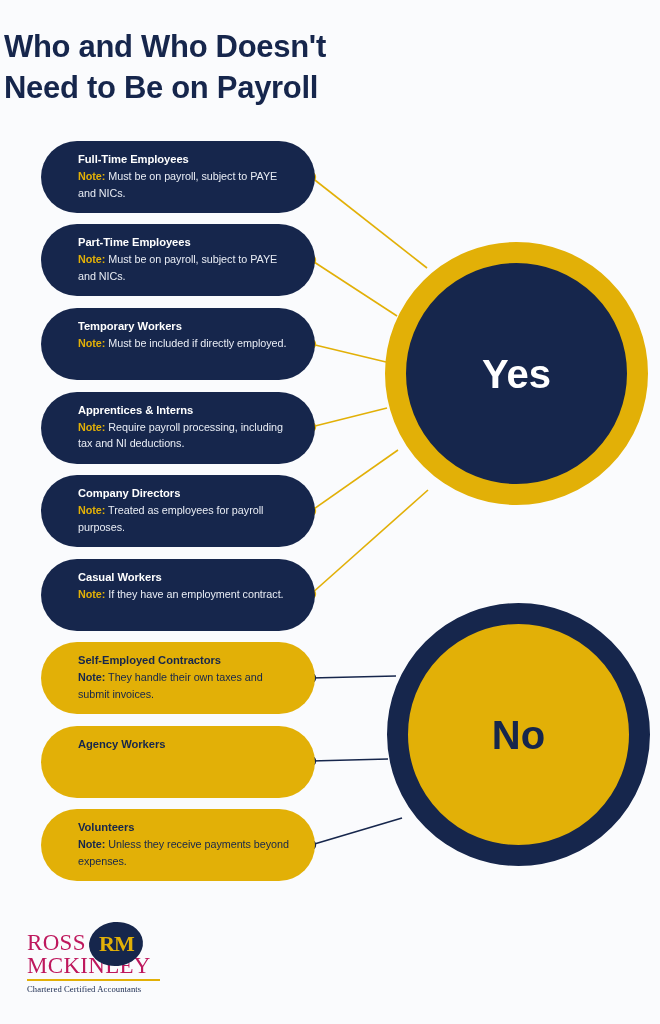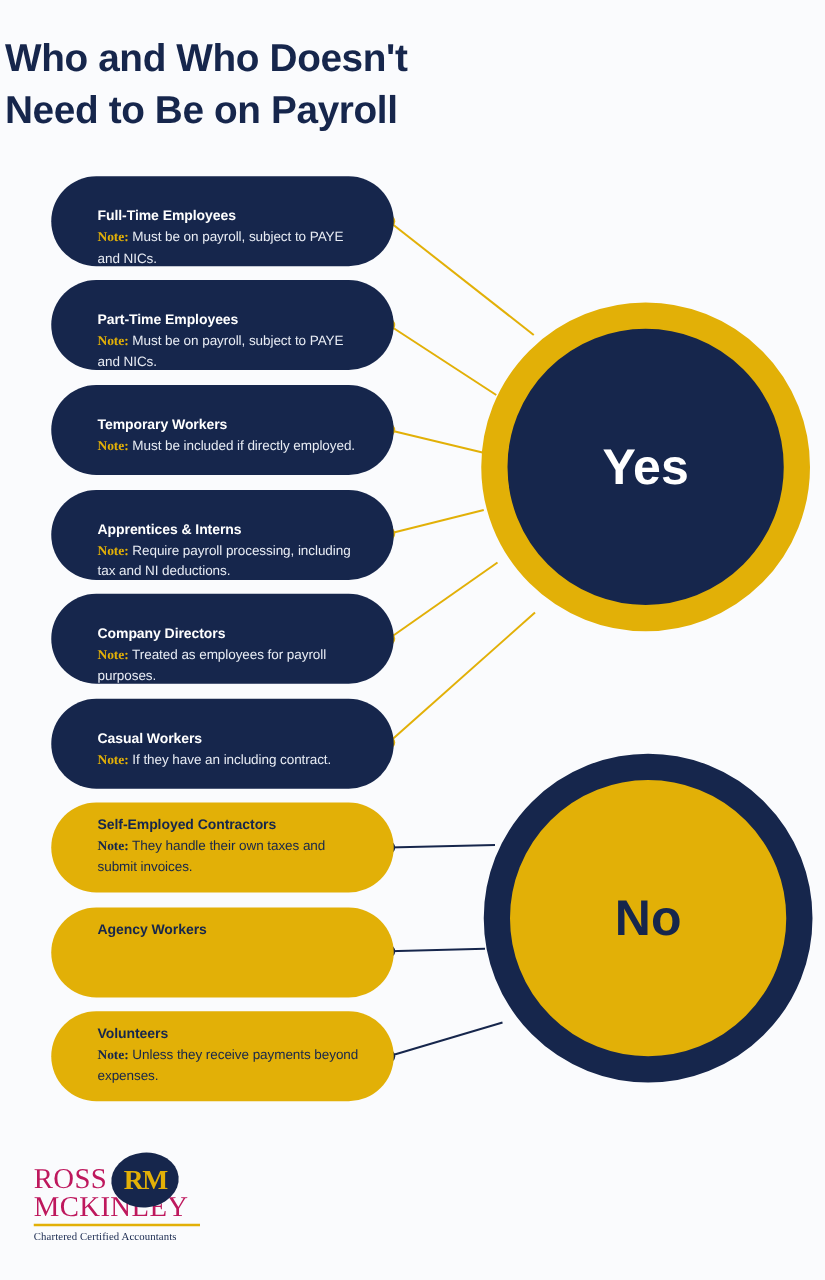--- a/index.html
+++ b/index.html
@@ -99,24 +99,23 @@
     margin-bottom: 2px;
     letter-spacing: -0.05px;
   }
   .card-note {
     font-size: 10.8px;
     line-height: 1.5;
     letter-spacing: -0.05px;
   }
   .note-label {
     font-weight: bold;
-    font-family: Liberation Serif, serif;
-  }
-
-  .card-yes .card-title { color: #ffffff; margin-top: 14px; }
+  }
+
+  .card-yes .card-title { color: #ffffff; }
   .card-yes .card-note  { color: #e8ecf4; }
   .card-yes .note-label { color: #e2b007; }
 
   .card-no .card-title { color: #16264c; }
   .card-no .card-note  { color: #16264c; }
   .card-no .note-label { color: #16264c; }
 
   
   .logo {
     position: absolute;
@@ -247,21 +246,21 @@
       <div class="card card-yes" style="top: 391.5px;">
         <div class="card-title">Apprentices &amp; Interns</div>
         <div class="card-note"><span class="note-label">Note:</span><span> Require payroll processing, including tax and NI deductions.</span></div>
       </div>
       <div class="card card-yes" style="top: 475px;">
         <div class="card-title">Company Directors</div>
         <div class="card-note"><span class="note-label">Note:</span><span> Treated as employees for payroll purposes.</span></div>
       </div>
       <div class="card card-yes" style="top: 558.5px;">
         <div class="card-title">Casual Workers</div>
-        <div class="card-note"><span class="note-label">Note:</span><span> If they have an including contract.</span></div>
+        <div class="card-note"><span class="note-label">Note:</span><span> If they have an employment contract.</span></div>
       </div>
       <div class="card card-no" style="top: 642px;">
         <div class="card-title">Self-Employed Contractors</div>
         <div class="card-note"><span class="note-label">Note:</span><span> They handle their own taxes and submit invoices.</span></div>
       </div>
       <div class="card card-no" style="top: 725.5px;">
         <div class="card-title">Agency Workers</div>
       </div>
       <div class="card card-no" style="top: 809px;">
         <div class="card-title">Volunteers</div>

